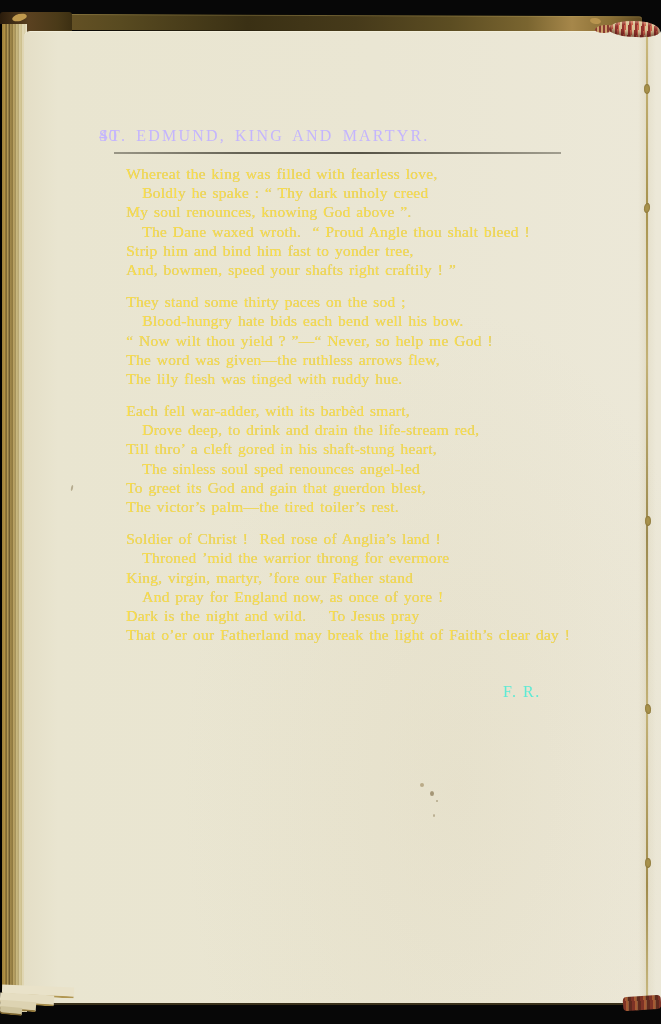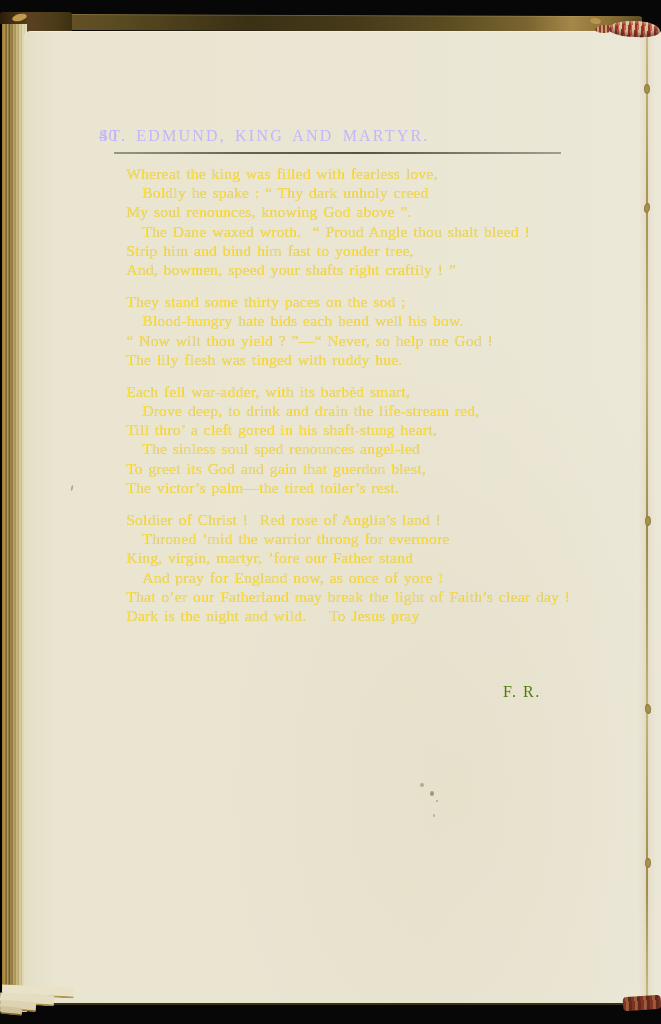--- a/index.html
+++ b/index.html
@@ -90,21 +90,21 @@
   }
   .poem{
     position:absolute;left:126px;top:164px;width:505px;
     font-size:15.5px;line-height:19.2px;letter-spacing:.25px;word-spacing:1.6px;
     color:#fde047;
     text-shadow:.2px .2px .3px rgba(80,75,60,.35);
   }
   .stanza{margin:0 0 13px 0;}
   .line{white-space:pre-wrap;height:19.2px;}
   .line.indent{padding-left:16px;}
-  .signature{position:absolute;left:503px;top:683px;font-size:16px;letter-spacing:1.5px;color:#4d7c0f;}
+  .signature{position:absolute;left:503px;top:683px;font-size:16px;letter-spacing:1.5px;color:#5eead4;}
   
   .speck{position:absolute;border-radius:50%;}
   .speck1{left:420px;top:783px;width:4px;height:4px;background:rgba(150,125,80,.55);}
   .speck2{left:430px;top:791px;width:4px;height:5px;background:rgba(120,100,60,.6);}
   .speck3{left:436px;top:800px;width:2px;height:2px;background:rgba(130,110,70,.5);}
   .speck4{left:433px;top:814px;width:2px;height:3px;background:rgba(130,110,70,.45);}
   .speck5{left:71px;top:485px;width:2px;height:6px;background:rgba(140,125,90,.55);transform:rotate(12deg);}
 </style>
 </head>
 <body>
@@ -147,37 +147,38 @@
       <div class="line indent">Boldly he spake : “ Thy dark unholy creed</div>
       <div class="line">My soul renounces, knowing God above ”.</div>
       <div class="line indent">The Dane waxed wroth.  “ Proud Angle thou shalt bleed !</div>
       <div class="line">Strip him and bind him fast to yonder tree,</div>
       <div class="line">And, bowmen, speed your shafts right craftily ! ”</div>
     </div>
     <div class="stanza">
       <div class="line">They stand some thirty paces on the sod ;</div>
       <div class="line indent">Blood-hungry hate bids each bend well his bow.</div>
       <div class="line">“ Now wilt thou yield ? ”—“ Never, so help me God !</div>
+      <div class="line">The word was given—the ruthless arrows flew,</div>
       <div class="line">The lily flesh was tinged with ruddy hue.</div>
     </div>
     <div class="stanza">
       <div class="line">Each fell war-adder, with its barbèd smart,</div>
       <div class="line indent">Drove deep, to drink and drain the life-stream red,</div>
       <div class="line">Till thro’ a cleft gored in his shaft-stung heart,</div>
       <div class="line indent">The sinless soul sped renounces angel-led</div>
       <div class="line">To greet its God and gain that guerdon blest,</div>
       <div class="line">The victor’s palm—the tired toiler’s rest.</div>
     </div>
     <div class="stanza">
       <div class="line">Soldier of Christ !  Red rose of Anglia’s land !</div>
       <div class="line indent">Throned ’mid the warrior throng for evermore</div>
       <div class="line">King, virgin, martyr, ’fore our Father stand</div>
       <div class="line indent">And pray for England now, as once of yore !</div>
+      <div class="line">Dark is the night and wild.    To Jesus pray</div>
       <div class="line">That o’er our Fatherland may break the light of Faith’s clear day !</div>
-      <div class="line">Dark is the night and wild.    To Jesus pray</div>
     </div>
   </div>
 
   <div class="signature">F. R.</div>
 
   <div class="speck speck1"></div>
   <div class="speck speck2"></div>
   <div class="speck speck3"></div>
   <div class="speck speck4"></div>
   <div class="speck speck5"></div>

